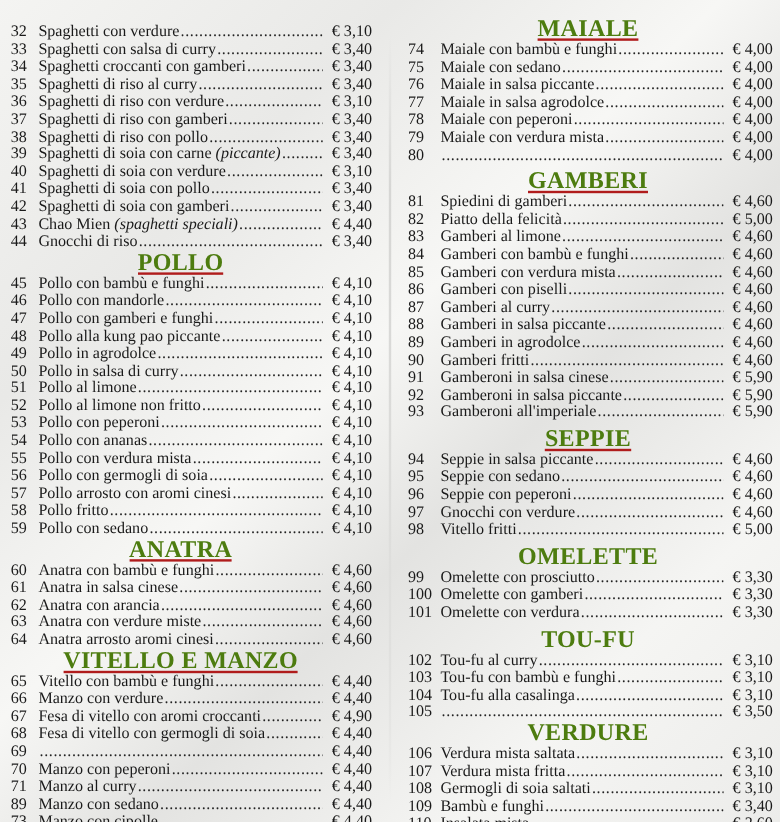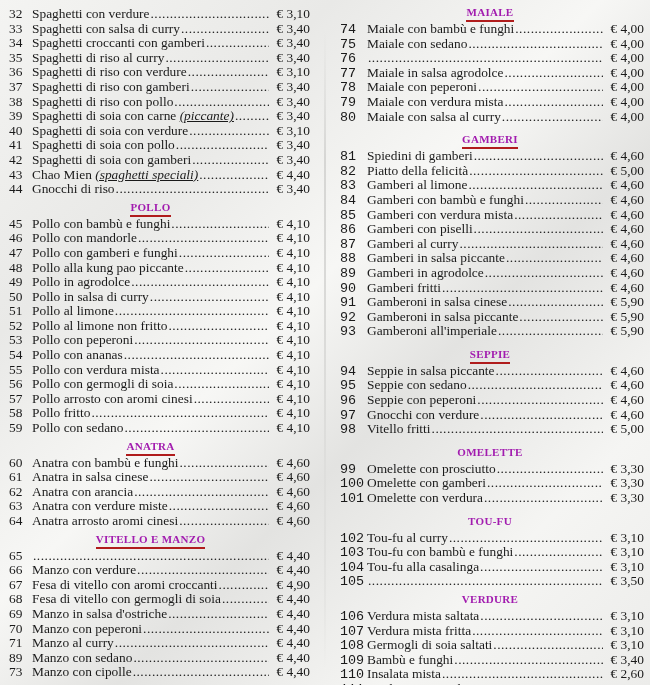--- a/index.html
+++ b/index.html
@@ -3,44 +3,44 @@
 <meta charset="utf-8">
 <style>
   html, body { margin: 0; padding: 0; }
   body {
     width: 650px; height: 685px; overflow: hidden;
     background: linear-gradient(135deg, #f4f4f2 0%, #e9e9e7 25%, #f7f7f5 45%, #e3e3e1 60%, #f5f5f3 80%, #ececea 100%);
     font-family: "Liberation Serif", serif;
     color: #1a1a1a;
     position: relative;
   }
-  .page { display: flex; width: 650px; height: 518px; }
+  .page { display: flex; width: 650px; height: 518px; margin-top: 12px; }
   .col { position: relative; }
   .col-left { width: 325px; padding-left: 9px; box-sizing: border-box; }
   .col-right { width: 325px; padding-left: 15px; box-sizing: border-box; }
   .divider { position: absolute; left: 324px; top: 30px; width: 2px; height: 640px; background: linear-gradient(#fff0, #d6d6d4 20%, #e0e0de 80%, #fff0); }
   .row {
     display: flex; align-items: baseline;
     font-size: 13.4px; line-height: 14.6px; height: 14.6px; white-space: nowrap;
   }
   .num { width: 23px; flex: 0 0 auto; text-align: left; }
-  .col-right .num { width: 27px; font-family: Liberation Mono, monospace; }
+  .col-right .num { width: 27px; }
   .name { flex: 0 0 auto; }
-  .name i { font-style: italic; text-decoration: underline; }
+  .name i { font-style: italic; }
   .dots {
     flex: 1 1 auto; overflow: hidden; margin: 0 1px;
     letter-spacing: 0.5px; color: #222;
   }
   .dots::before { content: "................................................................................................................"; }
   .price { flex: 0 0 auto; text-align: right; width: 40px; }
   .col-left .price { margin-right: 15px; }
   .col-right .price { margin-right: 6px; }
   .heading {
-    text-align: center; color: #a21caf; font-weight: bold;
-    font-size: 11px; line-height: 18px; height: 19px; margin-top: 1px;
+    text-align: center; color: #4d7c0f; font-weight: bold;
+    font-size: 20px; line-height: 18px; height: 19px; margin-top: 1px;
     letter-spacing: 0.3px;
   }
   .heading span { display: inline-block; }
   .heading.ul span { border-bottom: 2px solid #b01c1c; line-height: 16px; }
   .col-left .heading { padding-right: 33px; }
   .col-right .heading { padding-right: 10px; }
   .spacer-top { height: 7px; }
 </style>
 </head>
 <body>
@@ -251,20 +251,21 @@
           <span class="num">64</span>
           <span class="name"><span>Anatra arrosto aromi cinesi</span></span>
           <span class="dots"></span>
           <span class="price">€ 4,60</span>
         </div>
       </div>
     <div class="heading ul"><span>VITELLO E MANZO</span></div>
     <div>
         <div class="row">
           <span class="num">65</span>
+          <span class="name"><span>Vitello con bambù e funghi</span></span>
           <span class="dots"></span>
           <span class="price">€ 4,40</span>
         </div>
         <div class="row">
           <span class="num">66</span>
           <span class="name"><span>Manzo con verdure</span></span>
           <span class="dots"></span>
           <span class="price">€ 4,40</span>
         </div>
         <div class="row">
@@ -274,21 +275,20 @@
           <span class="price">€ 4,90</span>
         </div>
         <div class="row">
           <span class="num">68</span>
           <span class="name"><span>Fesa di vitello con germogli di soia</span></span>
           <span class="dots"></span>
           <span class="price">€ 4,40</span>
         </div>
         <div class="row">
           <span class="num">69</span>
-          <span class="name"><span>Manzo in salsa d'ostriche</span></span>
           <span class="dots"></span>
           <span class="price">€ 4,40</span>
         </div>
         <div class="row">
           <span class="num">70</span>
           <span class="name"><span>Manzo con peperoni</span></span>
           <span class="dots"></span>
           <span class="price">€ 4,40</span>
         </div>
         <div class="row">
@@ -322,20 +322,21 @@
           <span class="price">€ 4,00</span>
         </div>
         <div class="row">
           <span class="num">75</span>
           <span class="name"><span>Maiale con sedano</span></span>
           <span class="dots"></span>
           <span class="price">€ 4,00</span>
         </div>
         <div class="row">
           <span class="num">76</span>
+          <span class="name"><span>Maiale in salsa piccante</span></span>
           <span class="dots"></span>
           <span class="price">€ 4,00</span>
         </div>
         <div class="row">
           <span class="num">77</span>
           <span class="name"><span>Maiale in salsa agrodolce</span></span>
           <span class="dots"></span>
           <span class="price">€ 4,00</span>
         </div>
         <div class="row">
@@ -345,21 +346,20 @@
           <span class="price">€ 4,00</span>
         </div>
         <div class="row">
           <span class="num">79</span>
           <span class="name"><span>Maiale con verdura mista</span></span>
           <span class="dots"></span>
           <span class="price">€ 4,00</span>
         </div>
         <div class="row">
           <span class="num">80</span>
-          <span class="name"><span>Maiale con salsa al curry</span></span>
           <span class="dots"></span>
           <span class="price">€ 4,00</span>
         </div>
       </div>
     <div class="heading ul" style="margin-top:6px"><span>GAMBERI</span></div>
     <div>
         <div class="row">
           <span class="num">81</span>
           <span class="name"><span>Spiedini di gamberi</span></span>
           <span class="dots"></span>

